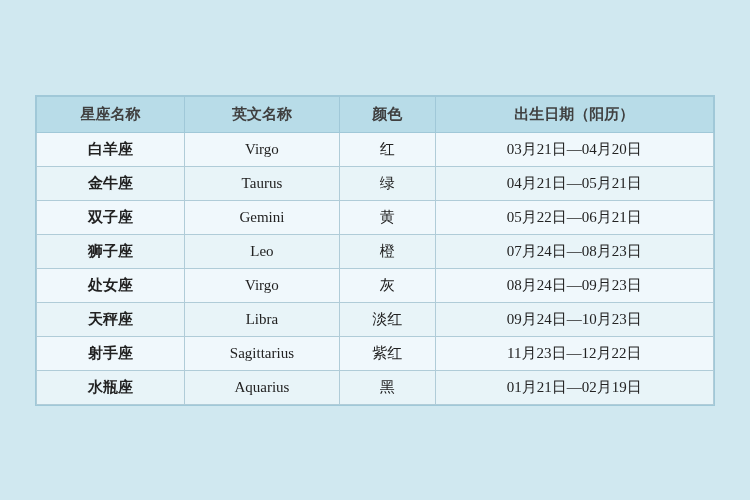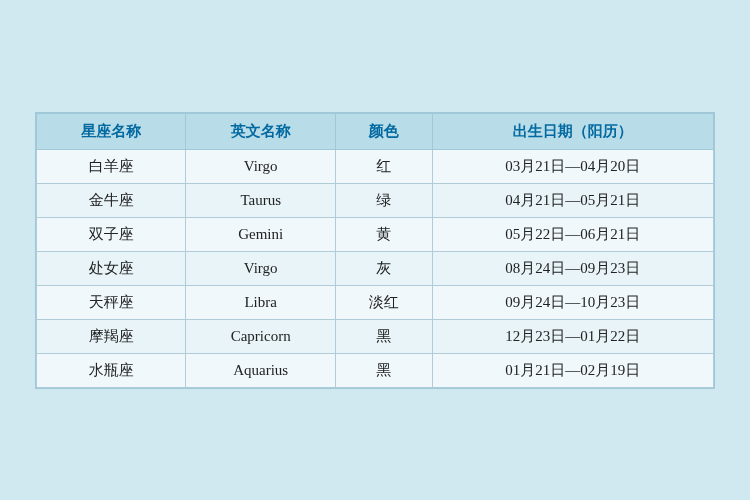--- a/index.html
+++ b/index.html
@@ -32,41 +32,41 @@
     thead tr {
       background-color: #b8dce8;
     }
 
     thead th {
       border: 1px solid #a0c8d8;
       padding: 8px 12px;
       text-align: center;
       font-size: 15px;
       font-weight: bold;
-      color: #0369a1;
+      color: #404040;
     }
 
     tbody tr {
       background-color: #f0f8fc;
     }
 
     tbody tr:nth-child(even) {
       background-color: #e8f4f8;
     }
 
     tbody td {
       border: 1px solid #b0ccd8;
       padding: 7px 12px;
       text-align: center;
       font-size: 15px;
       color: #222;
     }
 
     tbody td:first-child {
-      font-weight: normal;
+      font-weight: bold;
     }
   </style>
 </head>
 <body>
 
 <div class="table-container">
   <table>
     <thead>
       <tr>
         <th>星座名称</th>
@@ -88,36 +88,42 @@
           <td>绿</td>
           <td>04月21日—05月21日</td>
         </tr>
         <tr>
           <td>双子座</td>
           <td>Gemini</td>
           <td>黄</td>
           <td>05月22日—06月21日</td>
         </tr>
         <tr>
+          <td>狮子座</td>
+          <td>Leo</td>
+          <td>橙</td>
+          <td>07月24日—08月23日</td>
+        </tr>
+        <tr>
           <td>处女座</td>
           <td>Virgo</td>
           <td>灰</td>
           <td>08月24日—09月23日</td>
         </tr>
         <tr>
           <td>天秤座</td>
           <td>Libra</td>
           <td>淡红</td>
           <td>09月24日—10月23日</td>
         </tr>
         <tr>
-          <td>摩羯座</td>
-          <td>Capricorn</td>
-          <td>黑</td>
-          <td>12月23日—01月22日</td>
+          <td>射手座</td>
+          <td>Sagittarius</td>
+          <td>紫红</td>
+          <td>11月23日—12月22日</td>
         </tr>
         <tr>
           <td>水瓶座</td>
           <td>Aquarius</td>
           <td>黑</td>
           <td>01月21日—02月19日</td>
         </tr>
       </tbody>
   </table>
 </div>

